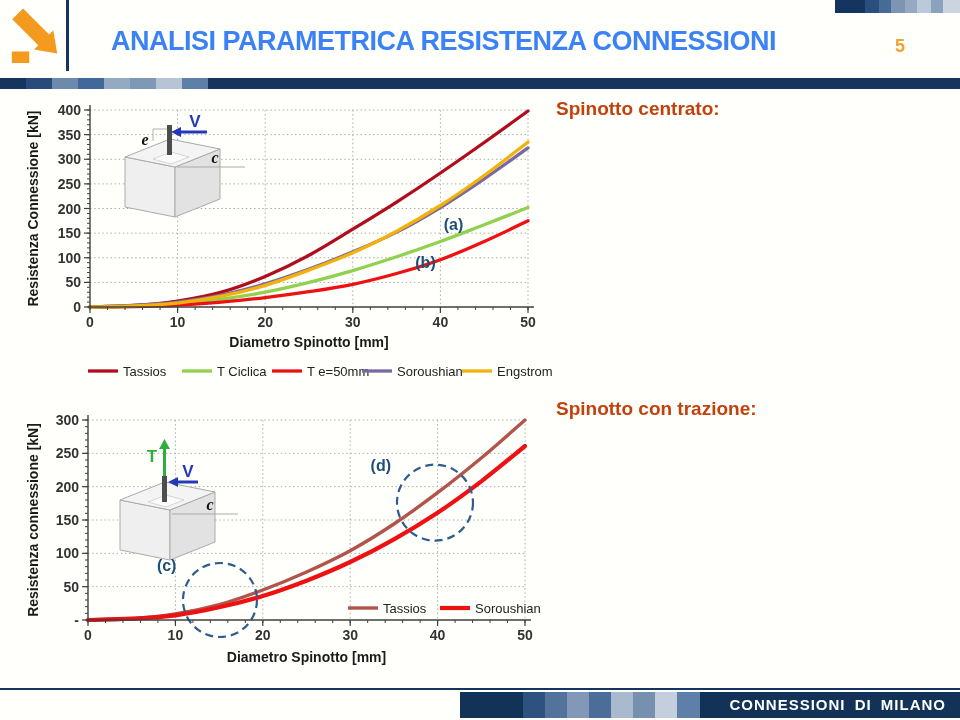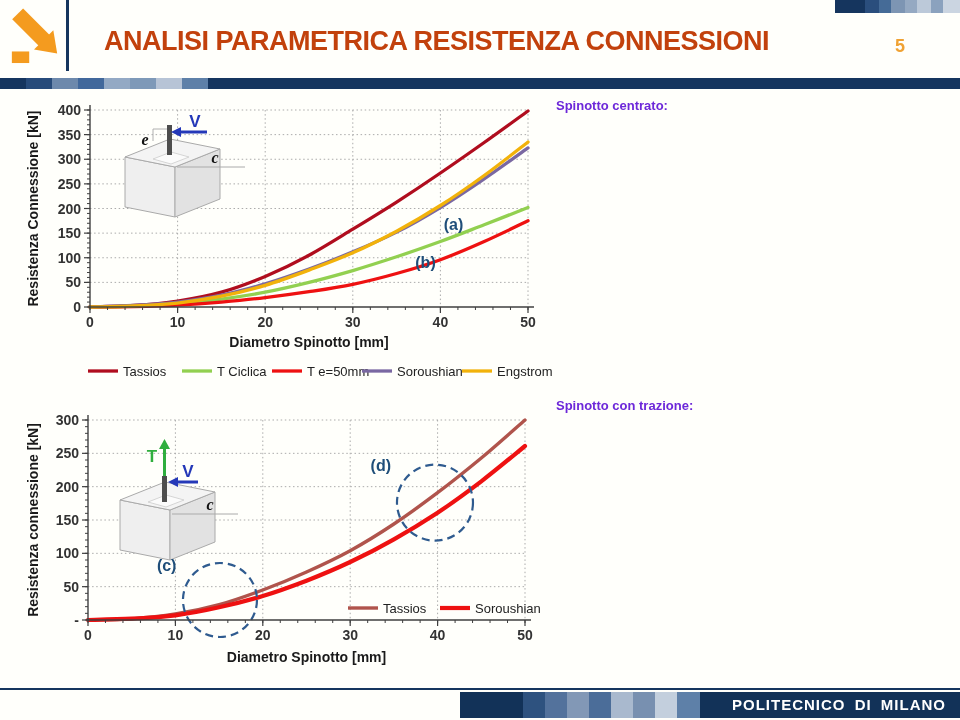--- a/index.html
+++ b/index.html
@@ -1,22 +1,22 @@
 <!DOCTYPE html>
 <html><head>
 <meta charset="utf-8">
 <style>
   html,body{margin:0;padding:0;background:#e8e8e8;}
   .slide{position:relative;width:960px;height:720px;background:#FFFFFB;overflow:hidden;
          font-family:"Liberation Sans",sans-serif;color:#1a1a1a;}
   
   .logo-box{position:absolute;left:8px;top:6px;width:54px;height:62px;}
   .header-divider-v{position:absolute;left:66px;top:0;width:3px;height:71px;background:#15355E;}
-  .page-title{position:absolute;left:104px;top:26px;width:720px;
-              font-size:27px;font-weight:700;letter-spacing:-0.5px;color:#c2410c;white-space:nowrap;}
+  .page-title{position:absolute;left:111px;top:26px;width:720px;
+              font-size:27px;font-weight:700;letter-spacing:-0.5px;color:#3b82f6;white-space:nowrap;}
   .page-number{position:absolute;left:880px;top:36px;width:40px;text-align:center;
                font-size:18px;font-weight:700;color:#F0A233;}
   .corner-strip{position:absolute;left:835px;top:0;width:125px;height:13px;
      background:linear-gradient(90deg,#15355E 0 30px,#2A4E7D 30px 44px,#456B97 44px 56px,
        #7D95B3 56px 70px,#95A9C2 70px 82px,#BCC9D9 82px 96px,#8BA2BE 96px 108px,#CBD5E1 108px 100%);}
   .header-bar{position:absolute;left:0;top:78px;width:960px;height:11px;
      background:linear-gradient(90deg,#15355E 0 26px,#274B7A 26px 52px,#6D89AC 52px 78px,
        #41689B 78px 104px,#93A9C4 104px 130px,#7E99B8 130px 156px,#B7C4D6 156px 182px,
        #5E80A8 182px 208px,#15355E 208px 100%);}
   
@@ -26,21 +26,21 @@
   .tick{font:700 14px "Liberation Sans",sans-serif;}
   .atitle{font:700 14px "Liberation Sans",sans-serif;}
   .ann{font:700 16px "Liberation Sans",sans-serif;}
   .leg{font:400 13px "Liberation Sans",sans-serif;}
   .inset-lab{font:italic 700 16px "Liberation Serif",serif;}
   .inset-sans{font:700 17px "Liberation Sans",sans-serif;}
   
   .textblock{position:absolute;left:556px;width:399px;}
   #text-top{top:98px;}
   #text-bottom{top:398px;}
-  .textblock h2{margin:0 0 10px 0;font-size:13px;font-weight:700;color:#6d28d9;}
+  .textblock h2{margin:0 0 10px 0;font-size:19px;font-weight:700;color:#c2410c;}
   .textblock p{margin:0 0 14px 0;font-size:18px;line-height:1.55;white-space:pre-line;color:#111;}
   .it{font-style:italic;}
   .bullet-square{display:inline-block;width:11px;height:11px;border:1.7px solid #111;
      box-shadow:-2.5px 2.5px 0 -0.5px #111;margin:0 7px 0 1px;background:#fff;
      transform:translateY(0.5px);}
   
   .footer-line{position:absolute;left:0;top:688px;width:960px;height:2px;background:#15355E;}
   .footer-bar{position:absolute;left:460px;top:692px;width:500px;height:26px;
      background:linear-gradient(90deg,#123258 0 63px,#2E527F 63px 85px,#53729C 85px 107px,
        #8298B6 107px 129px,#4B6D99 129px 151px,#A9B9CE 151px 173px,#7890B0 173px 195px,
@@ -347,16 +347,16 @@
         <text x="450" y="207.5" class="leg" fill="#222">Soroushian</text>
       </g>
     </svg>
 
   <div class="textblock" id="text-bottom">
     <h2>Spinotto con trazione:</h2>
   </div>
 
   <div class="footer-line"></div>
   <div class="footer-bar">
-    <div class="brand">POLITECNICO DI MILANO</div>
+    <div class="brand">CONNESSIONI DI MILANO</div>
   </div>
 
 </div>
 
 </body></html>

